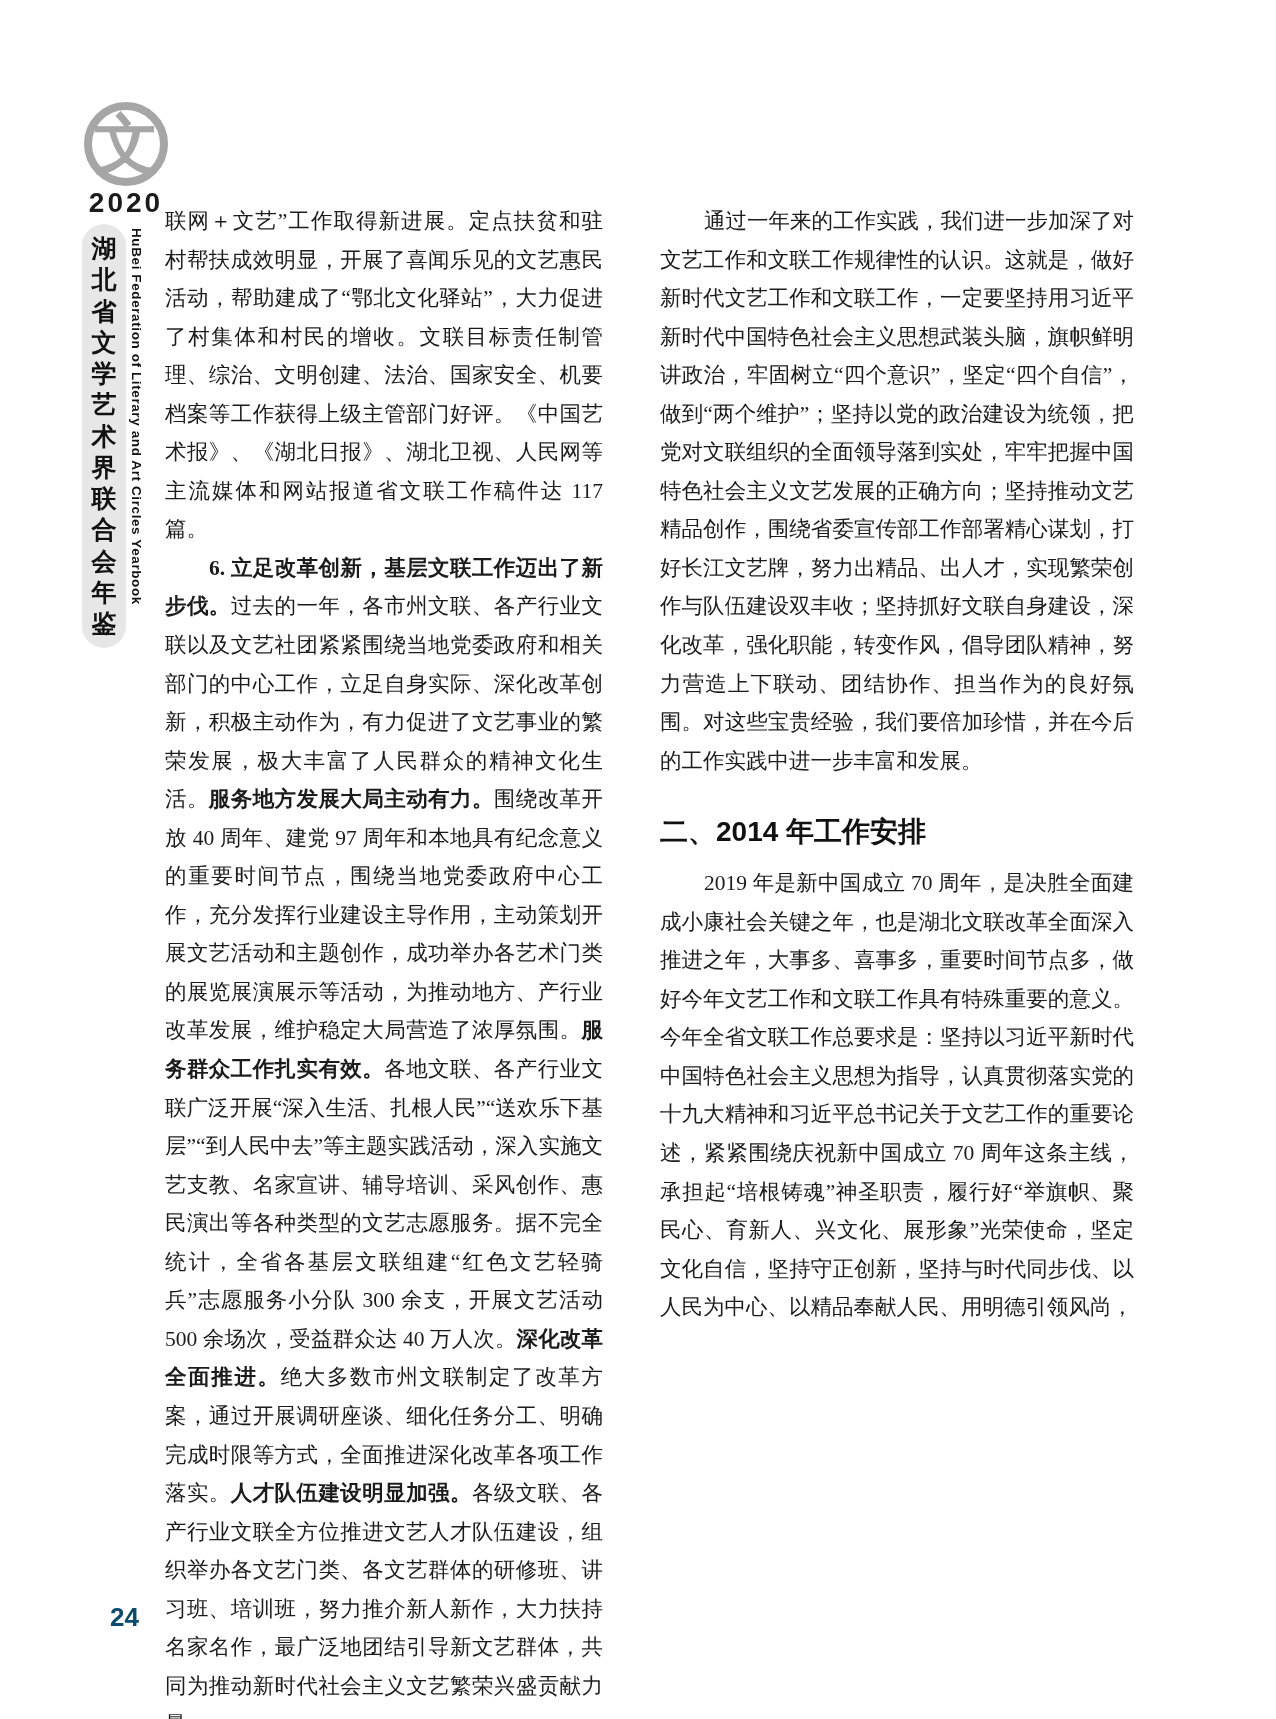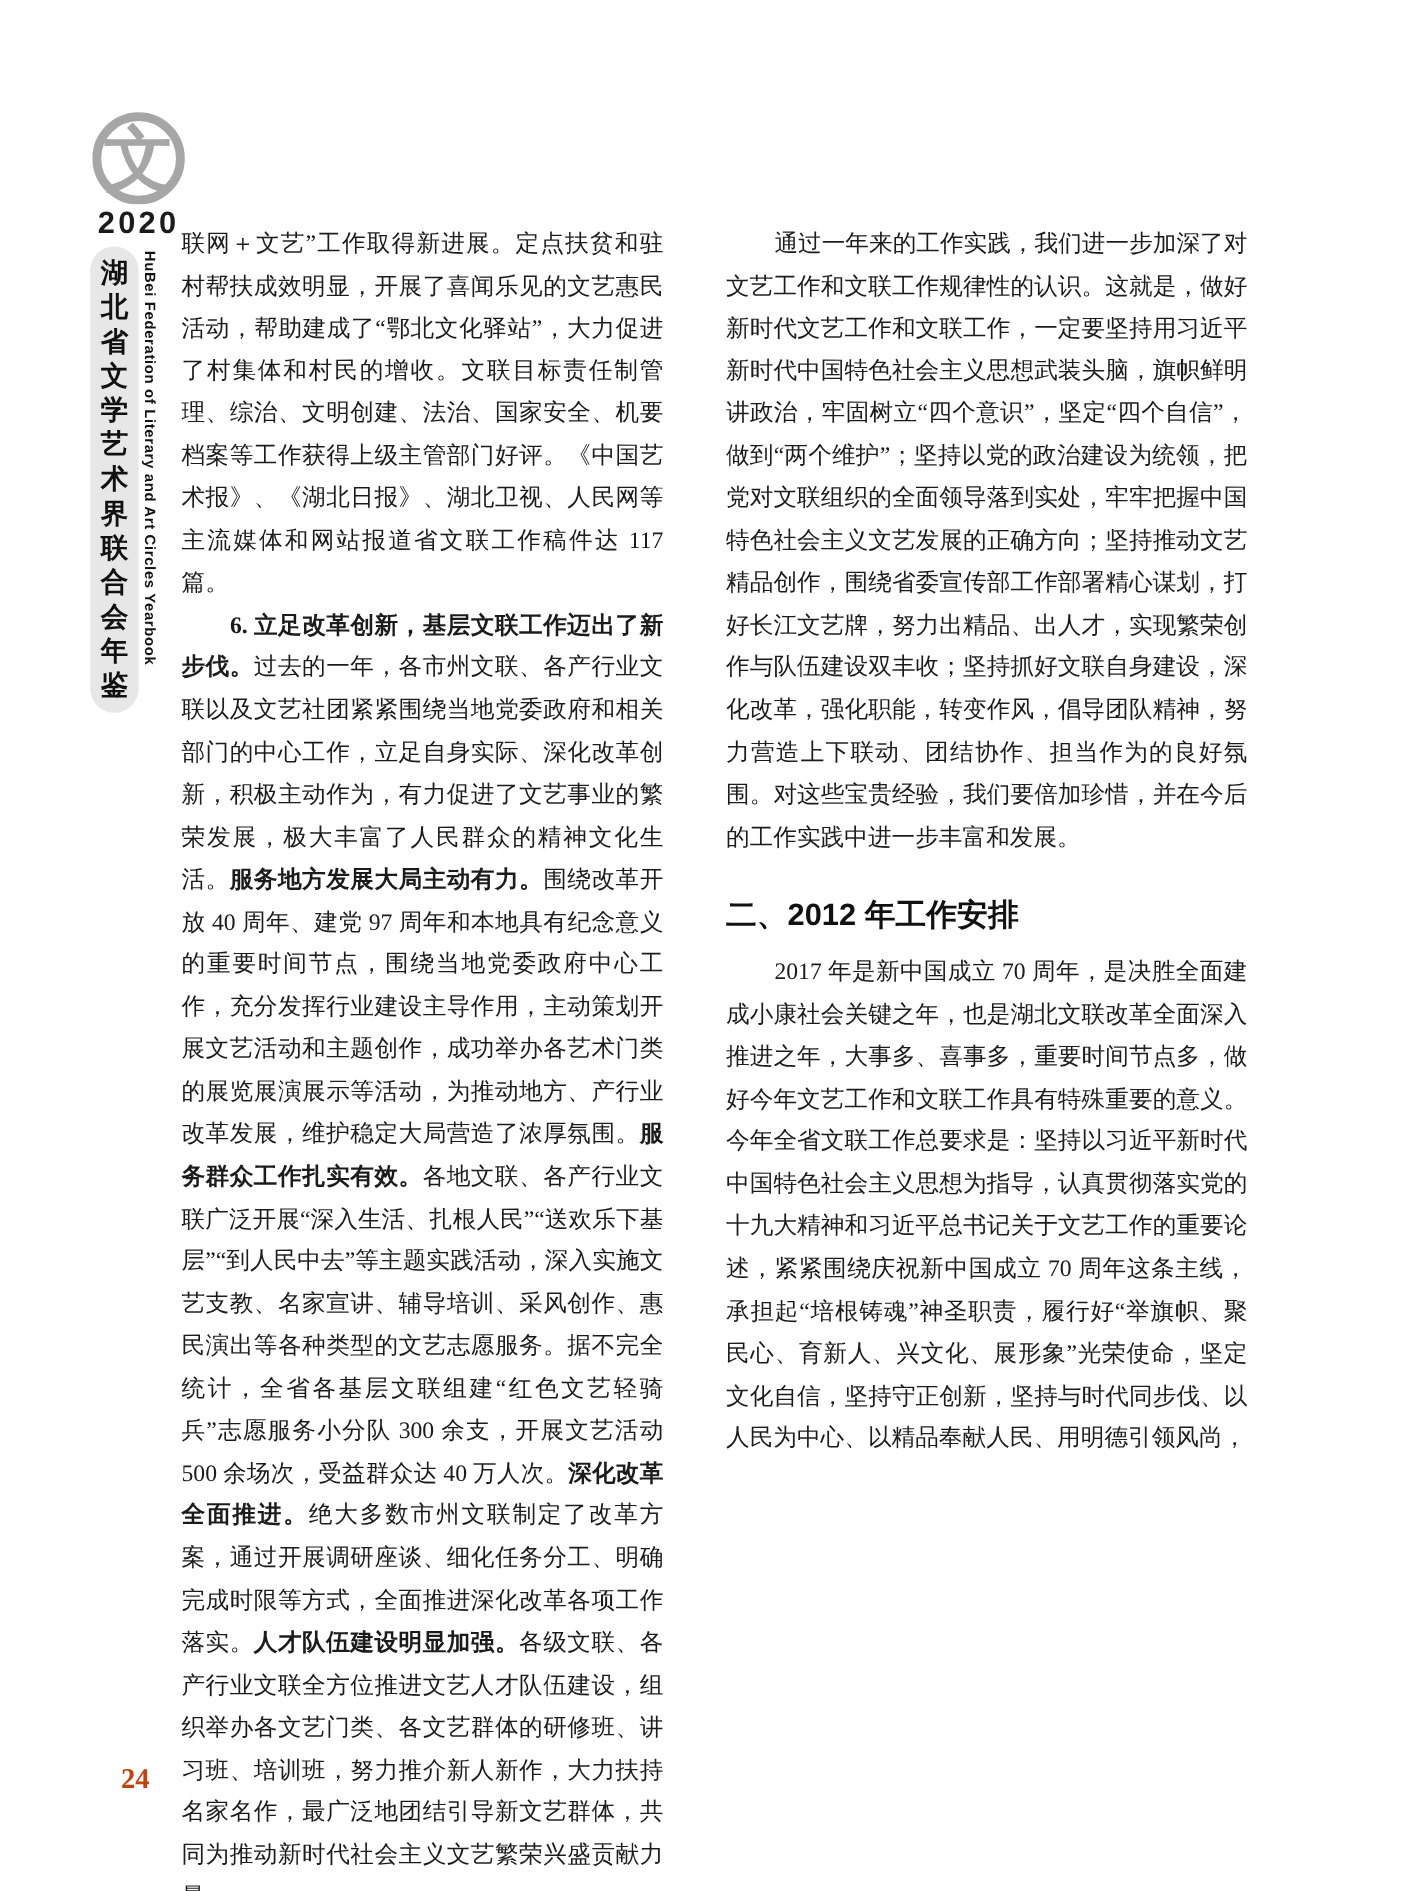--- a/index.html
+++ b/index.html
@@ -47,22 +47,22 @@
   p.body-p b { font-weight:bold; }
   h2.section {
     font-family:"Liberation Sans","DejaVu Sans",sans-serif;
     font-weight:bold; font-size:28px; line-height:1.25;
     margin:34px 0 15px 0; text-align:left; color:#111;
   }
 
   
   .page-num {
     position:absolute; left:110px; top:1602px;
-    font-family:Liberation Serif, serif;
-    font-weight:bold; font-size:26px; color:#c2410c;
+    font-family:Liberation Sans, sans-serif;
+    font-weight:bold; font-size:26px; color:#0c4a6e;
   }
 </style>
 </head>
 <body>
 
 <div class="page">
 
   <div class="logo-block">
     <svg class="logo-svg" width="88" height="88" viewBox="0 0 88 88">
       <circle cx="44" cy="46" r="38" fill="none" stroke="#a6a6a6" stroke-width="8"></circle>
@@ -89,19 +89,19 @@
 
   <div class="en-title">HuBei Federation of Literary and Art Circles Yearbook</div>
 
   <div class="col col-left" id="left-col">
       <p class="body-p"><span>联网＋文艺”工作取得新进展。定点扶贫和驻村帮扶成效明显，开展了喜闻乐见的文艺惠民活动，帮助建成了“鄂北文化驿站”，大力促进了村集体和村民的增收。文联目标责任制管理、综治、文明创建、法治、国家安全、机要档案等工作获得上级主管部门好评。《中国艺术报》、《湖北日报》、湖北卫视、人民网等主流媒体和网站报道省文联工作稿件达 117 篇。</span></p>
       <p class="body-p indent"><b>6. 立足改革创新，基层文联工作迈出了新步伐。</b><span>过去的一年，各市州文联、各产行业文联以及文艺社团紧紧围绕当地党委政府和相关部门的中心工作，立足自身实际、深化改革创新，积极主动作为，有力促进了文艺事业的繁荣发展，极大丰富了人民群众的精神文化生活。</span><b>服务地方发展大局主动有力。</b><span>围绕改革开放 40 周年、建党 97 周年和本地具有纪念意义的重要时间节点，围绕当地党委政府中心工作，充分发挥行业建设主导作用，主动策划开展文艺活动和主题创作，成功举办各艺术门类的展览展演展示等活动，为推动地方、产行业改革发展，维护稳定大局营造了浓厚氛围。</span><b>服务群众工作扎实有效。</b><span>各地文联、各产行业文联广泛开展“深入生活、扎根人民”“送欢乐下基层”“到人民中去”等主题实践活动，深入实施文艺支教、名家宣讲、辅导培训、采风创作、惠民演出等各种类型的文艺志愿服务。据不完全统计，全省各基层文联组建“红色文艺轻骑兵”志愿服务小分队 300 余支，开展文艺活动 500 余场次，受益群众达 40 万人次。</span><b>深化改革全面推进。</b><span>绝大多数市州文联制定了改革方案，通过开展调研座谈、细化任务分工、明确完成时限等方式，全面推进深化改革各项工作落实。</span><b>人才队伍建设明显加强。</b><span>各级文联、各产行业文联全方位推进文艺人才队伍建设，组织举办各文艺门类、各文艺群体的研修班、讲习班、培训班，努力推介新人新作，大力扶持名家名作，最广泛地团结引导新文艺群体，共同为推动新时代社会主义文艺繁荣兴盛贡献力量。</span></p>
     </div>
 
   <div class="col col-right" id="right-col">
       <p class="body-p indent"><span>通过一年来的工作实践，我们进一步加深了对文艺工作和文联工作规律性的认识。这就是，做好新时代文艺工作和文联工作，一定要坚持用习近平新时代中国特色社会主义思想武装头脑，旗帜鲜明讲政治，牢固树立“四个意识”，坚定“四个自信”，做到“两个维护”；坚持以党的政治建设为统领，把党对文联组织的全面领导落到实处，牢牢把握中国特色社会主义文艺发展的正确方向；坚持推动文艺精品创作，围绕省委宣传部工作部署精心谋划，打好长江文艺牌，努力出精品、出人才，实现繁荣创作与队伍建设双丰收；坚持抓好文联自身建设，深化改革，强化职能，转变作风，倡导团队精神，努力营造上下联动、团结协作、担当作为的良好氛围。对这些宝贵经验，我们要倍加珍惜，并在今后的工作实践中进一步丰富和发展。</span></p>
-      <h2 class="section">二、2012 年工作安排</h2>
-      <p class="body-p indent"><span>2017 年是新中国成立 70 周年，是决胜全面建成小康社会关键之年，也是湖北文联改革全面深入推进之年，大事多、喜事多，重要时间节点多，做好今年文艺工作和文联工作具有特殊重要的意义。今年全省文联工作总要求是：坚持以习近平新时代中国特色社会主义思想为指导，认真贯彻落实党的十九大精神和习近平总书记关于文艺工作的重要论述，紧紧围绕庆祝新中国成立 70 周年这条主线，承担起“培根铸魂”神圣职责，履行好“举旗帜、聚民心、育新人、兴文化、展形象”光荣使命，坚定文化自信，坚持守正创新，坚持与时代同步伐、以人民为中心、以精品奉献人民、用明德引领风尚，</span></p>
+      <h2 class="section">二、2014 年工作安排</h2>
+      <p class="body-p indent"><span>2019 年是新中国成立 70 周年，是决胜全面建成小康社会关键之年，也是湖北文联改革全面深入推进之年，大事多、喜事多，重要时间节点多，做好今年文艺工作和文联工作具有特殊重要的意义。今年全省文联工作总要求是：坚持以习近平新时代中国特色社会主义思想为指导，认真贯彻落实党的十九大精神和习近平总书记关于文艺工作的重要论述，紧紧围绕庆祝新中国成立 70 周年这条主线，承担起“培根铸魂”神圣职责，履行好“举旗帜、聚民心、育新人、兴文化、展形象”光荣使命，坚定文化自信，坚持守正创新，坚持与时代同步伐、以人民为中心、以精品奉献人民、用明德引领风尚，</span></p>
     </div>
 
   <div class="page-num">24</div>
 
 </div>
 
 </body></html>

